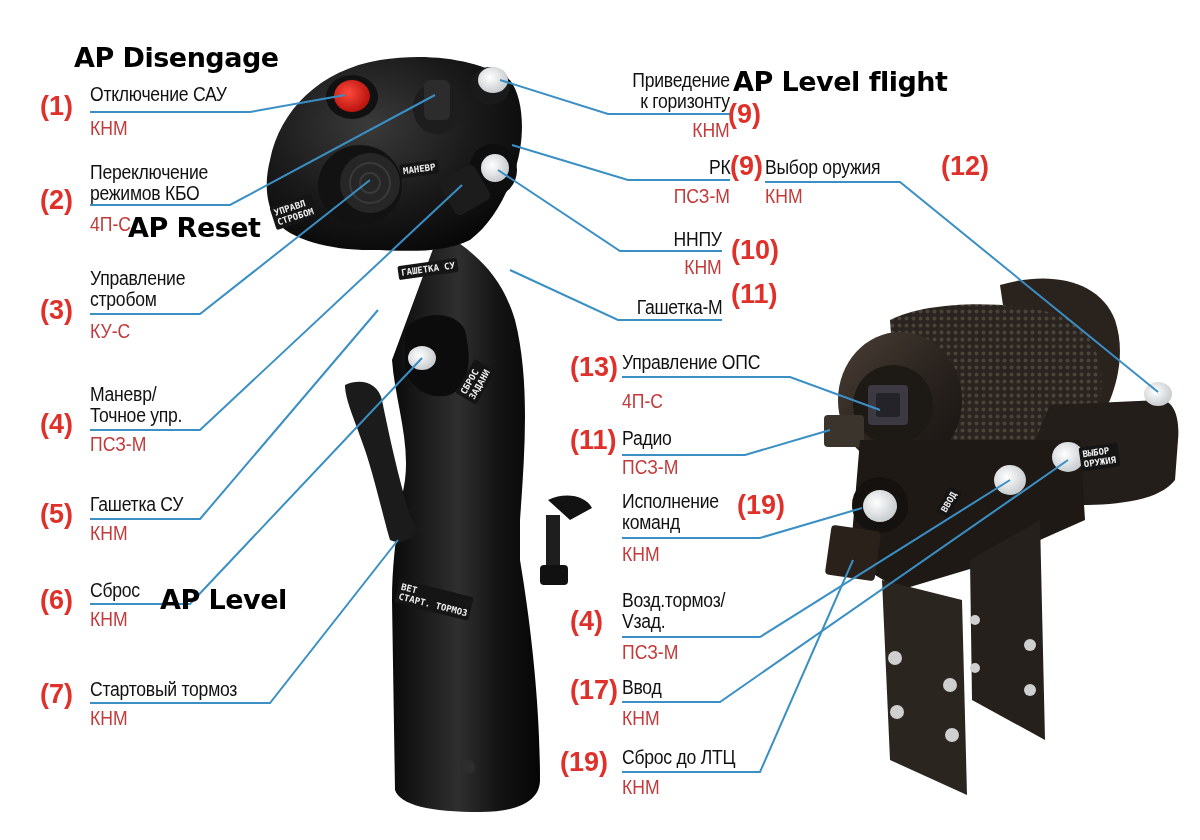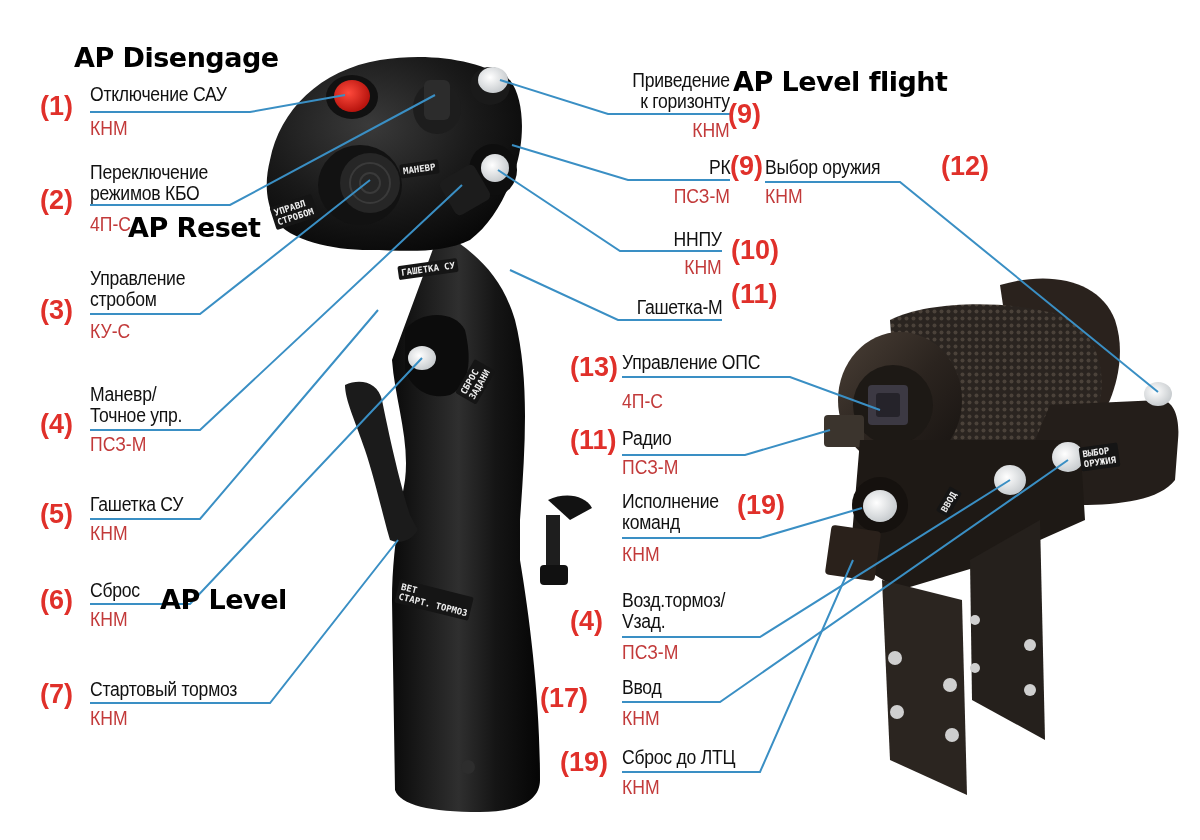--- a/index.html
+++ b/index.html
@@ -246,21 +246,21 @@
   <div class="lbl" style="left:622px;top:491px;">Исполнение</div>
   <div class="lbl" style="left:622px;top:512px;">команд</div>
   <div class="num" style="left:737px;top:491px;">(19)</div>
   <div class="code" style="left:622px;top:544px;">КНМ</div>
 
   <div class="lbl" style="left:622px;top:590px;">Возд.тормоз/</div>
   <div class="lbl" style="left:622px;top:611px;">Vзад.</div>
   <div class="num" style="left:570px;top:607px;">(4)</div>
   <div class="code" style="left:622px;top:642px;">ПСЗ-М</div>
 
-  <div class="num" style="left:540px;top:676px;margin-top:8px;">(17)</div>
+  <div class="num" style="left:570px;top:676px;">(17)</div>
   <div class="lbl" style="left:622px;top:677px;">Ввод</div>
   <div class="code" style="left:622px;top:708px;">КНМ</div>
 
   <div class="num" style="left:560px;top:748px;">(19)</div>
   <div class="lbl" style="left:622px;top:747px;">Сброс до ЛТЦ</div>
   <div class="code" style="left:622px;top:777px;">КНМ</div>
 
 </div>
 
 </body></html>

